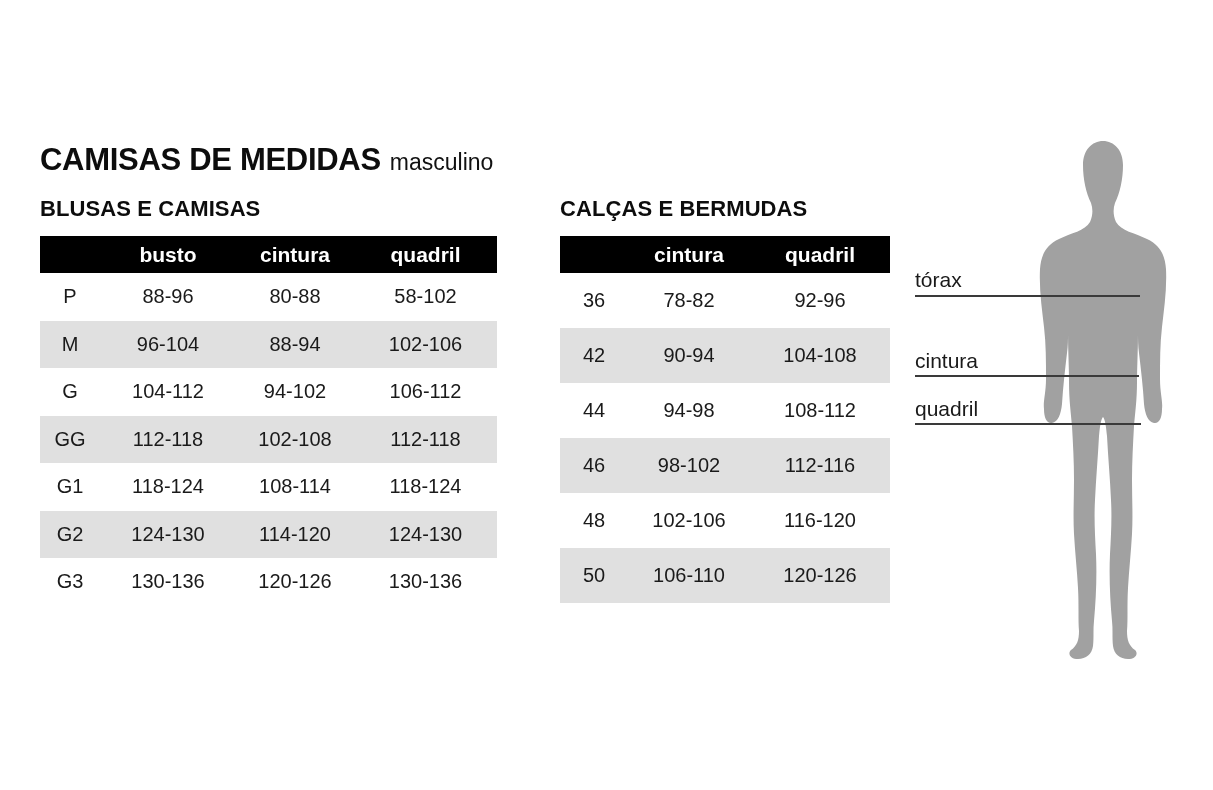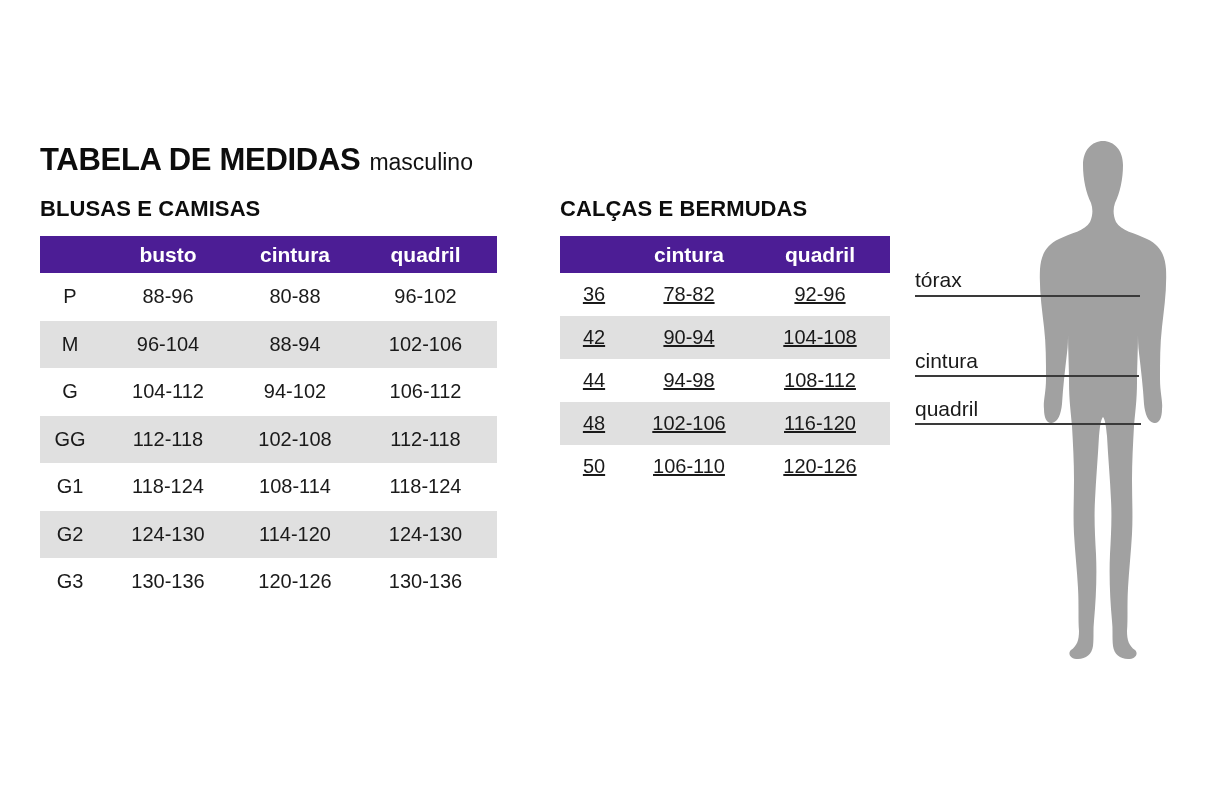--- a/index.html
+++ b/index.html
@@ -9,65 +9,65 @@
   }
   .title-block{position:absolute;left:40px;top:142px;white-space:nowrap;}
   .page-title{font-size:31px;font-weight:700;letter-spacing:-0.3px;color:#0d0d0d;}
   .page-subtitle{font-size:23px;font-weight:400;margin-left:9px;color:#111;}
   .section-label{position:absolute;top:196px;font-size:22px;font-weight:700;color:#0d0d0d;letter-spacing:0.1px;}
   .sl-1{left:40px;}
   .sl-2{left:560px;}
   .mtable{position:absolute;top:236px;}
   .t1{left:40px;width:457px;}
   .t2{left:560px;width:330px;}
-  .thead{display:grid;height:37px;background:#4c1d95;color:#ffffff;
+  .thead{display:grid;height:37px;background:#000000;color:#ffffff;
          font-size:21px;font-weight:600;align-items:center;}
   .t1 .thead,.t1 .trow{grid-template-columns:60px 136px 118px 143px;}
   .t2 .thead,.t2 .trow{grid-template-columns:68px 122px 140px;}
   .trow{display:grid;align-items:center;font-size:20px;color:#1a1a1a;background:#ffffff;}
   .t1 .trow{height:47.5px;}
-  .t2 .trow{height:43px;text-decoration:underline;}
+  .t2 .trow{height:55px;}
   .trow:nth-child(odd){background:#e0e0e0;}
   .cell,.hc{text-align:center;}
   .figure{position:absolute;left:0;top:12px;width:1213px;height:790px;pointer-events:none;}
   .silhouette{position:absolute;left:1033px;top:126px;width:140px;height:527px;}
   .silhouette path{fill:#a1a1a1;}
   .m-label{position:absolute;left:915px;font-size:21px;font-weight:400;color:#1a1a1a;}
   .lbl-torax{top:256px;}
   .lbl-cintura{top:337px;}
   .lbl-quadril{top:385px;}
   .m-line{position:absolute;left:915px;height:2px;background:#3a3a3a;}
   .ln-torax{top:283px;width:225px;}
   .ln-cintura{top:363px;width:224px;}
   .ln-quadril{top:411px;width:226px;}
 </style>
 </head>
 <body>
 
 <div class="canvas">
 
   <div class="title-block">
-    <span class="page-title">TABELA DE MEDIDAS</span><span class="page-subtitle">masculino</span>
+    <span class="page-title">CAMISAS DE MEDIDAS</span><span class="page-subtitle">masculino</span>
   </div>
 
   <div class="section-label sl-1">BLUSAS E CAMISAS</div>
   <div class="section-label sl-2">CALÇAS E BERMUDAS</div>
 
   <div class="mtable t1">
     <div class="thead">
       <span class="hc"></span>
       <span class="hc">busto</span>
       <span class="hc">cintura</span>
       <span class="hc">quadril</span>
     </div>
     <div class="trow">
       <span class="cell">P</span>
       <span class="cell">88-96</span>
       <span class="cell">80-88</span>
-      <span class="cell">96-102</span>
+      <span class="cell">58-102</span>
     </div>
     <div class="trow">
       <span class="cell">M</span>
       <span class="cell">96-104</span>
       <span class="cell">88-94</span>
       <span class="cell">102-106</span>
     </div>
     <div class="trow">
       <span class="cell">G</span>
       <span class="cell">104-112</span>
@@ -115,20 +115,25 @@
       <span class="cell">42</span>
       <span class="cell">90-94</span>
       <span class="cell">104-108</span>
     </div>
     <div class="trow">
       <span class="cell">44</span>
       <span class="cell">94-98</span>
       <span class="cell">108-112</span>
     </div>
     <div class="trow">
+      <span class="cell">46</span>
+      <span class="cell">98-102</span>
+      <span class="cell">112-116</span>
+    </div>
+    <div class="trow">
       <span class="cell">48</span>
       <span class="cell">102-106</span>
       <span class="cell">116-120</span>
     </div>
     <div class="trow">
       <span class="cell">50</span>
       <span class="cell">106-110</span>
       <span class="cell">120-126</span>
     </div>
   </div>

